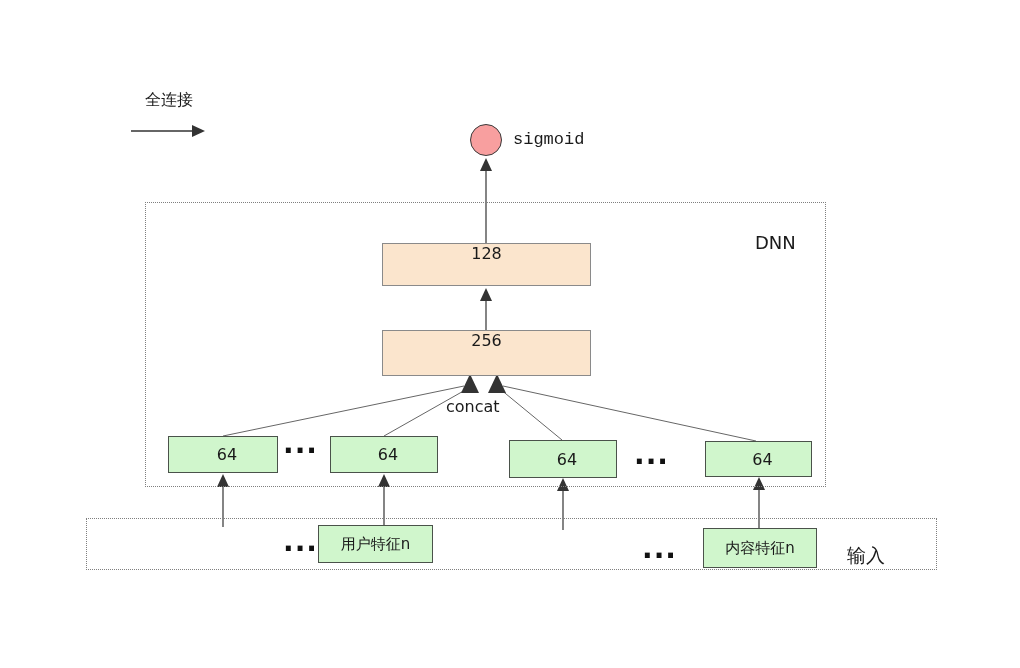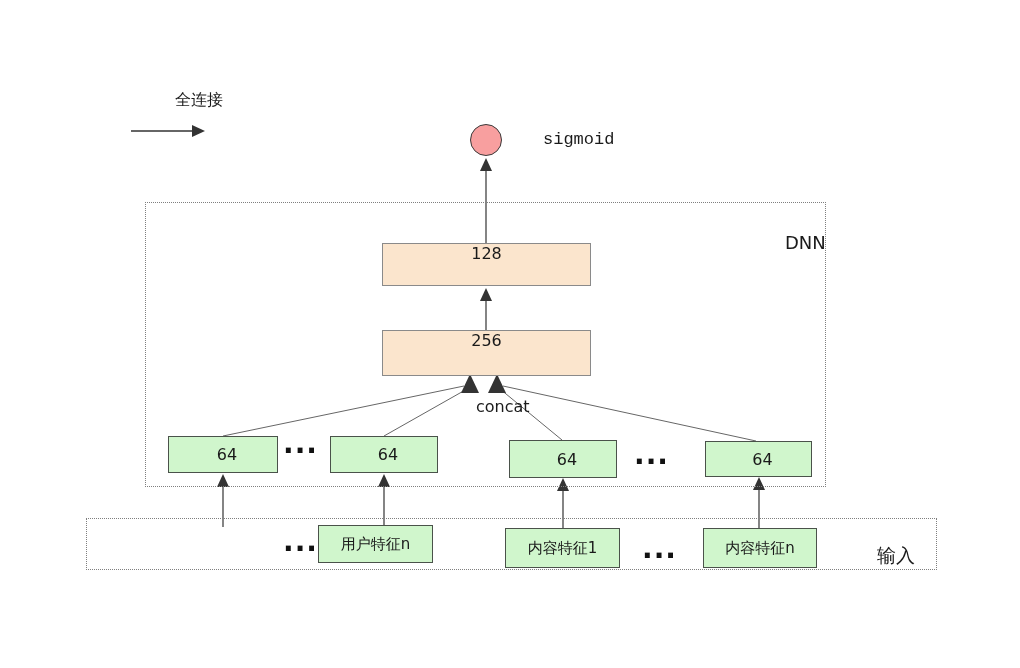--- a/index.html
+++ b/index.html
@@ -28,21 +28,21 @@
   .feature-box{
     position:absolute;box-sizing:border-box;display:flex;align-items:center;justify-content:center;
     background:var(--unit-fill,#d0f6cc);border:1.5px solid var(--unit-border,#4a524a);
     font-size:15px;
   }
   .sigmoid-circle{
     position:absolute;left:470px;top:124px;width:32px;height:32px;border-radius:50%;
     box-sizing:border-box;background:var(--sigmoid-fill,#f89f9f);
     border:1.5px solid var(--sigmoid-border,#3a3a3a);
   }
-  .txt{position:absolute;white-space:nowrap;margin-left:30px;}
+  .txt{position:absolute;white-space:nowrap;}
   .dots{position:absolute;font-weight:700;font-size:28px;letter-spacing:1px;line-height:1;color:#111;}
 </style>
 </head>
 <body>
 
 <div class="canvas">
 
   <svg class="wires">
     <defs>
       <marker id="arrow" markerUnits="userSpaceOnUse" markerWidth="16" markerHeight="14" refX="1" refY="7" orient="auto">
@@ -101,23 +101,20 @@
 
   <div class="dots" style="left:283px;top:430px;">...</div>
   <div class="dots" style="left:634px;top:441px;">...</div>
 
   <div class="dashed-box" style="left:86px;top:518px;width:851px;height:52px;"></div>
   <div class="txt" style="left:847px;top:543px;font-size:19px;">输入</div>
 
   <div class="feature-box" style="left:318px;top:525px;width:115px;height:38px;">
     <span>用户特征n</span>
   </div>
-  <div class="feature-box" style="left:505px;top:528px;width:115px;height:40px;">
-    <span>内容特征1</span>
-  </div>
   <div class="feature-box" style="left:703px;top:528px;width:114px;height:40px;">
     <span>内容特征n</span>
   </div>
 
   <div class="dots" style="left:283px;top:528px;">...</div>
   <div class="dots" style="left:642px;top:535px;">...</div>
 
 </div>
 
 </body></html>

